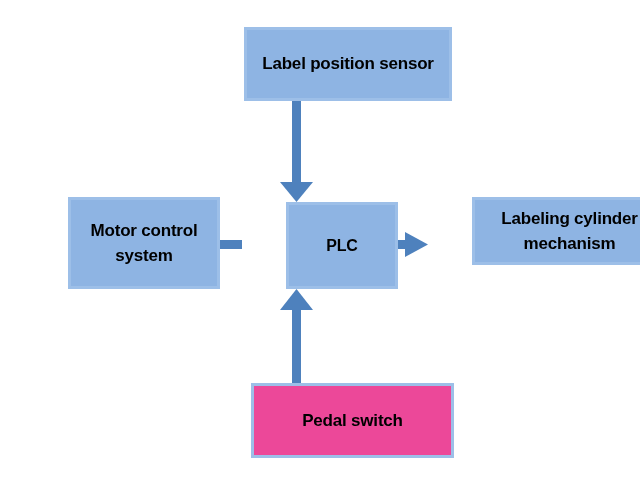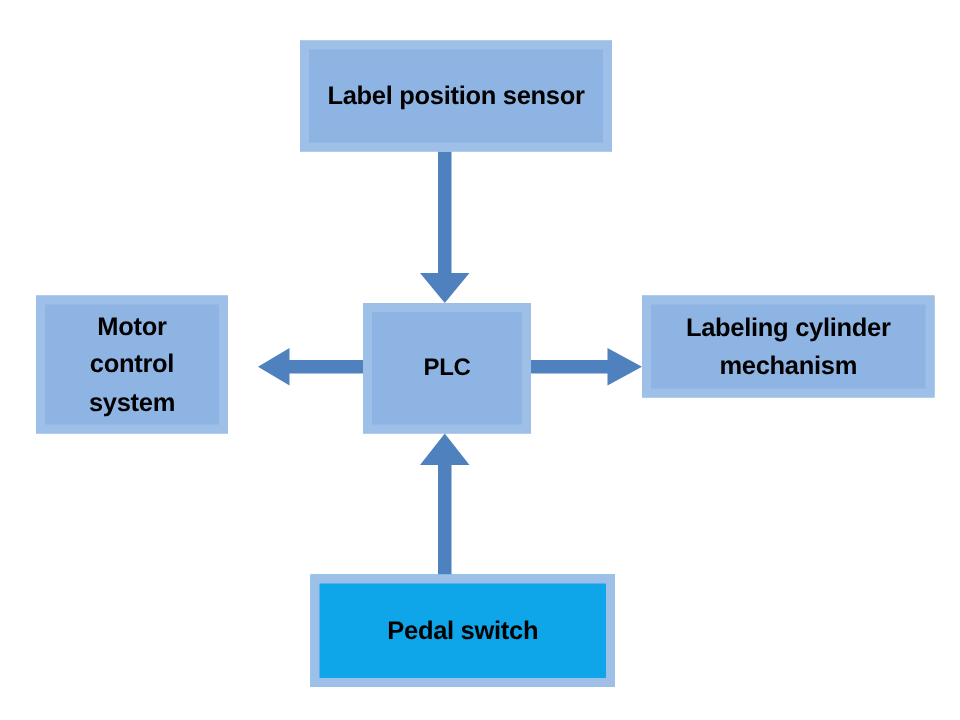--- a/index.html
+++ b/index.html
@@ -16,42 +16,43 @@
   }
   #diagram {
     position: relative;
     width: 640px;
     height: 480px;
     background: #ffffff;
   }
   .node {
     position: absolute;
     background: #8EB4E3;
-    border: 6px solid #1d4ed8;
+    border: 3px solid #1d4ed8;
     box-sizing: border-box;
     display: flex;
     align-items: center;
     justify-content: center;
     text-align: center;
+    margin-left: 44px;
   }
   .node-label {
     color: #000000;
     font-weight: bold;
     font-size: 17px;
     line-height: 1.5;
     letter-spacing: -0.2px;
     padding: 0 6px;
     white-space: pre-line;
   }
   
   #node-sensor {
     left: 200px;  top: 27px;   width: 208px; height: 74px;
   }
   #node-motor {
-    left: 24px;   top: 197px;  width: 128px; height: 92px;
+    left: 24px;   top: 197px;  width: 152px; height: 92px;
   }
   #node-plc {
     left: 242px;  top: 202px;  width: 112px; height: 87px;
   }
   #node-cylinder {
     left: 428px;  top: 197px;  width: 195px; height: 68px;
   }
   #node-pedal {
     left: 207px;  top: 383px;  width: 203px; height: 75px;
   }
@@ -105,17 +106,17 @@
 
   <div class="node" id="node-plc" style="background: rgb(142, 180, 227); border-color: rgb(157, 191, 232);">
     <span class="node-label" style="color: rgb(0, 0, 0);">PLC</span>
   </div>
 
   <div class="node" id="node-cylinder" style="background: rgb(142, 180, 227); border-color: rgb(157, 191, 232);">
     <span class="node-label" style="color: rgb(0, 0, 0);">Labeling cylinder
 mechanism</span>
   </div>
 
-  <div class="node" id="node-pedal" style="background: #0ea5e9; border-color: rgb(157, 191, 232);">
+  <div class="node" id="node-pedal" style="background: #ec4899; border-color: rgb(157, 191, 232);">
     <span class="node-label" style="color: rgb(0, 0, 0);">Pedal switch</span>
   </div>
 
 </div>
 
 </body></html>

